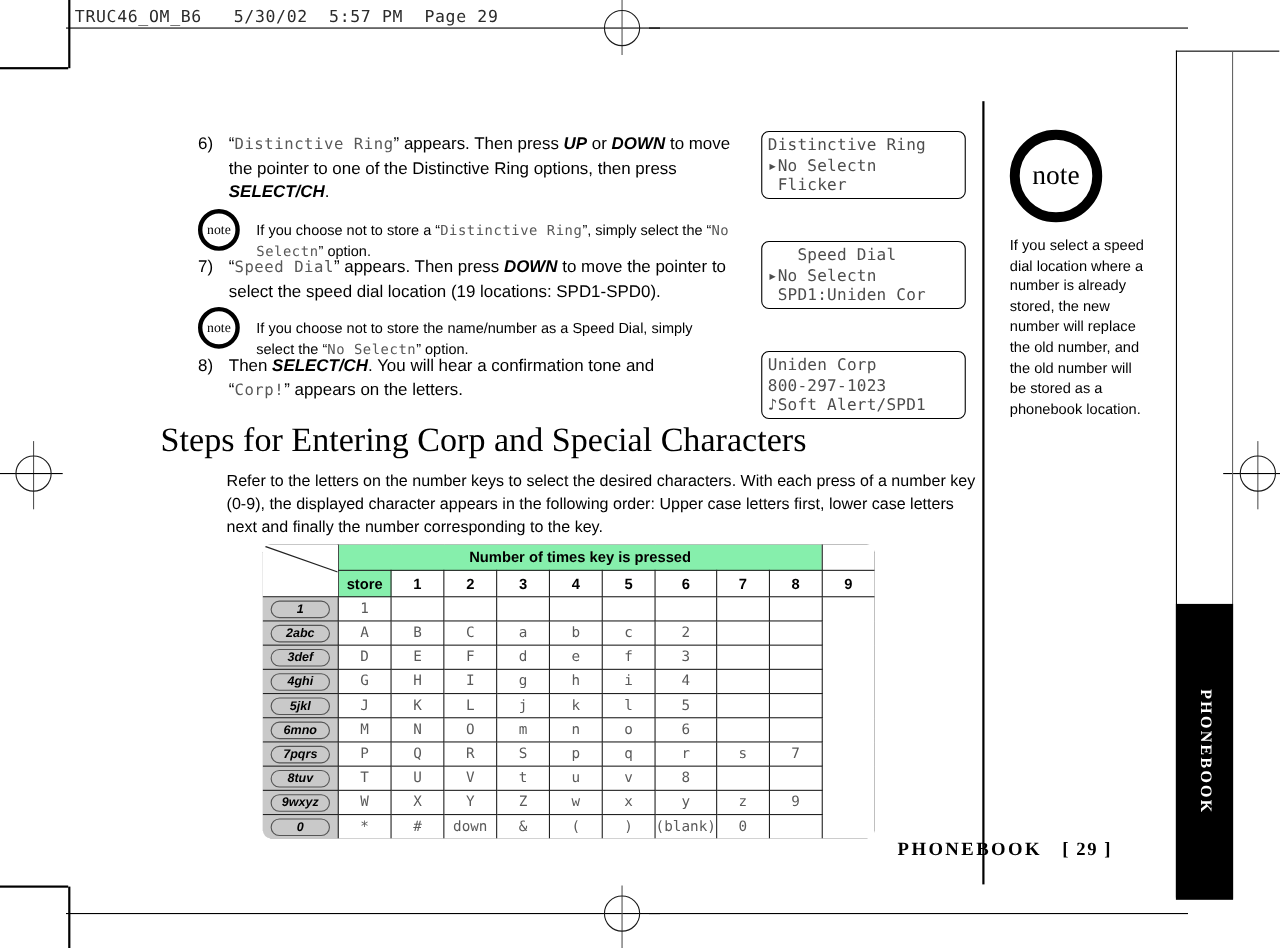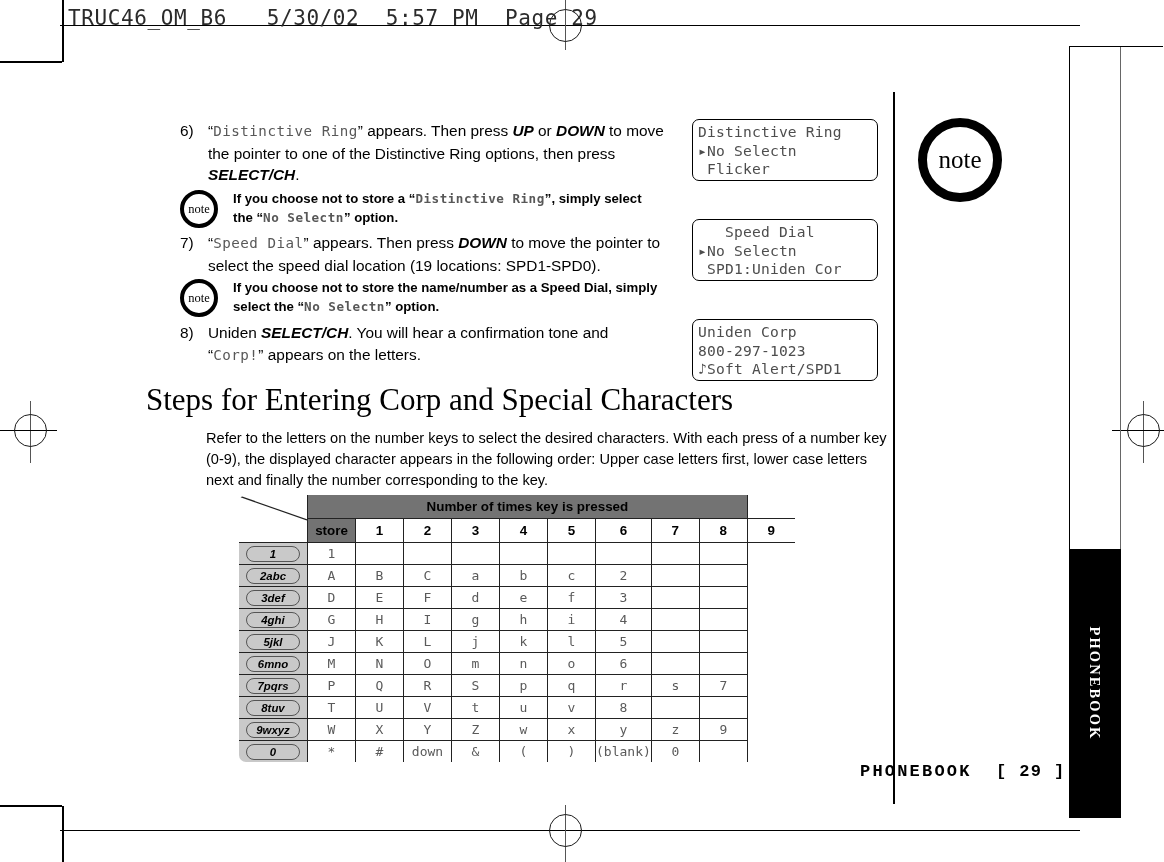--- a/index.html
+++ b/index.html
@@ -35,21 +35,21 @@
     height: 1.2px;
     background: #000;
   }
 
   
   .slug {
     position: absolute;
     left: 68px;
     top: 6px;
     font-family: "DejaVu Sans Mono", "Liberation Mono", monospace;
-    font-size: 21px;
+    font-size: 15px;
     letter-spacing: 0.6px;
     color: #2b2b2b;
     white-space: pre;
   }
 
   .step {
     position: absolute;
     font-size: 15.4px;
     line-height: 21.5px;
     color: #000;
@@ -83,25 +83,25 @@
     align-items: center;
     justify-content: center;
     font-family: "Liberation Serif", serif;
     font-size: 12.5px;
     color: #000;
     background: #fff;
   }
   .note-inline .note-text {
     position: absolute;
     left: 53px;
-    top: 0;
+    top: 11px;
     width: 430px;
     font-size: 13.2px;
     line-height: 18.5px;
-    font-weight: 700;
+    font-weight: 400;
   }
   .note-inline .note-text .lcdfont { font-size: 12.6px; }
 
   
   .lcd {
     position: absolute;
     width: 186px;
     height: 62px;
     border: 1.6px solid #000;
     border-radius: 7px;
@@ -200,23 +200,23 @@
     color: #fff;
     font-family: "Liberation Serif", serif;
     font-size: 14.5px;
     letter-spacing: 2.1px;
     font-weight: bold;
   }
 
   
   .footer {
     position: absolute;
-    left: 860px;
+    left: 816px;
     top: 762px;
-    font-family: Liberation Mono, monospace;
+    font-family: Liberation Serif, serif;
     font-size: 17px;
     letter-spacing: 2.2px;
     font-weight: bold;
     white-space: nowrap;
   }
   .footer .pg { letter-spacing: 1.4px; }
 
   
   .char-table {
     position: absolute;
@@ -234,21 +234,21 @@
     padding: 0;
     text-align: center;
     vertical-align: middle;
     height: 22px;
     font-family: "DejaVu Sans Mono", "Liberation Mono", monospace;
     font-size: 13px;
     color: #5a5a5a;
     font-weight: normal;
   }
   .char-table .hdr-band {
-    background: #737373;
+    background: #86efac;
     color: #000;
     font-family: "Liberation Sans", sans-serif;
     font-weight: bold;
     font-size: 13.4px;
     height: 24px;
   }
   .char-table .corner {
     background: #fff;
     position: relative;
     width: 68px;
@@ -344,35 +344,36 @@
   <span class="body"><span>“</span><span class="lcdfont">Speed Dial</span><span>” appears. Then press </span><span class="bi">DOWN</span><span> to move the pointer to select the speed dial location (19 locations: SPD1-SPD0).</span></span>
 </div>
 
 <div class="note-inline" style="left:180px; top:279px;">
   <div class="note-badge">note</div>
   <div class="note-text"><span>If you choose not to store the name/number as a Speed Dial, simply select the “</span><span class="lcdfont">No Selectn</span><span>” option.</span></div>
 </div>
 
 <div class="step" style="left:180px; top:322px; width:470px;">
   <span class="num">8)</span>
-  <span class="body"><span>Uniden </span><span class="bi">SELECT/CH</span><span>. You will hear a confirmation tone and “</span><span class="lcdfont">Corp!</span><span>” appears on the letters.</span></span>
+  <span class="body"><span>Then </span><span class="bi">SELECT/CH</span><span>. You will hear a confirmation tone and “</span><span class="lcdfont">Corp!</span><span>” appears on the letters.</span></span>
 </div>
 
 <div class="lcd" style="left:692px; top:119px;">Distinctive Ring
 ▸No Selectn
  Flicker</div>
 <div class="lcd" style="left:692px; top:219px;">   Speed Dial
 ▸No Selectn
  SPD1:Uniden Cor</div>
 <div class="lcd" style="left:692px; top:319px;">Uniden Corp
 800-297-1023
 ♪Soft Alert/SPD1</div>
 
 <div class="sidebar">
   <div class="badge">note</div>
+  <div class="text">If you select a speed dial location where a number is already stored, the new number will replace the old number, and the old number will be stored as a phonebook location.</div>
 </div>
 
 <div class="section-title">Steps for Entering Corp and Special Characters</div>
 <div class="intro">Refer to the letters on the number keys to select the desired characters. With each press of a number key (0-9), the displayed character appears in the following order: Upper case letters first, lower case letters next and finally the number corresponding to the key.</div>
 
 <table class="char-table">
   <thead>
     <tr>
       <th class="corner" rowspan="2">
         <svg width="68" height="46" viewBox="0 0 68 46">

